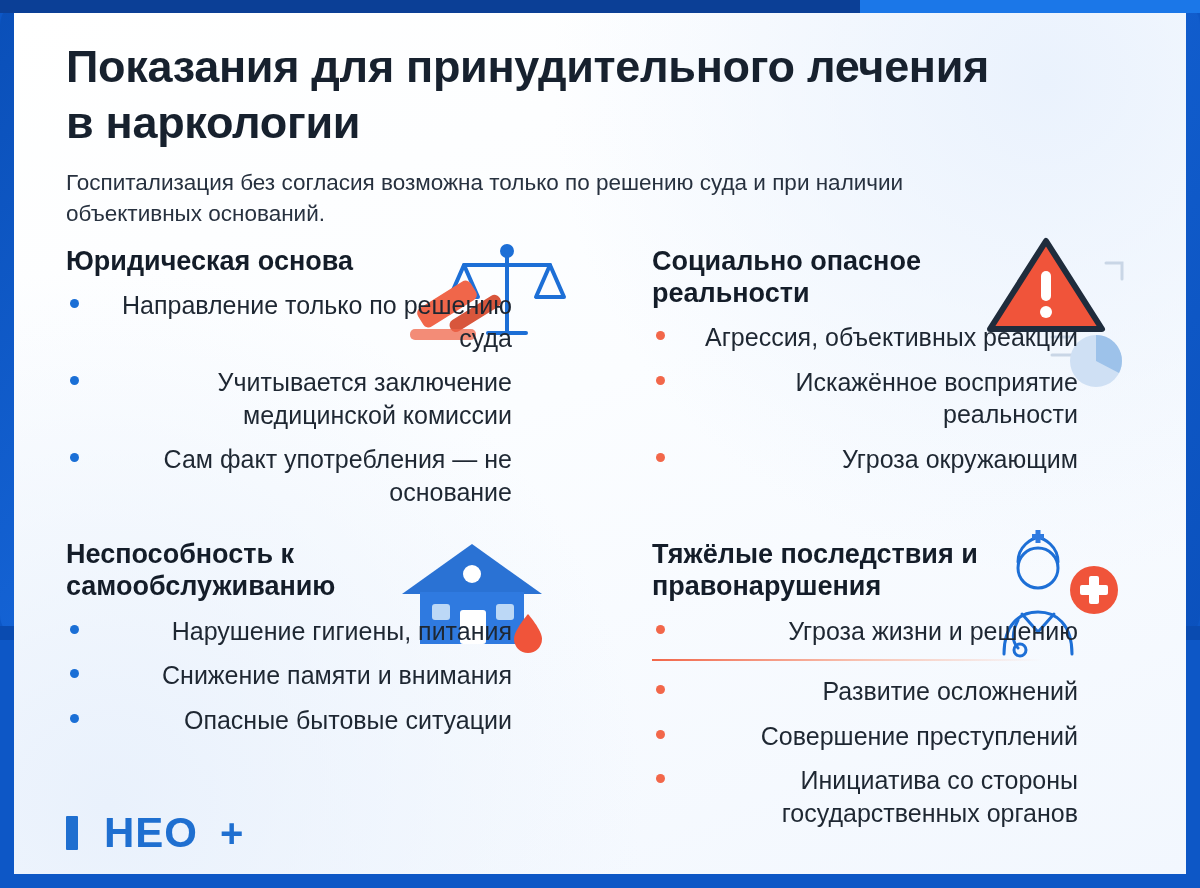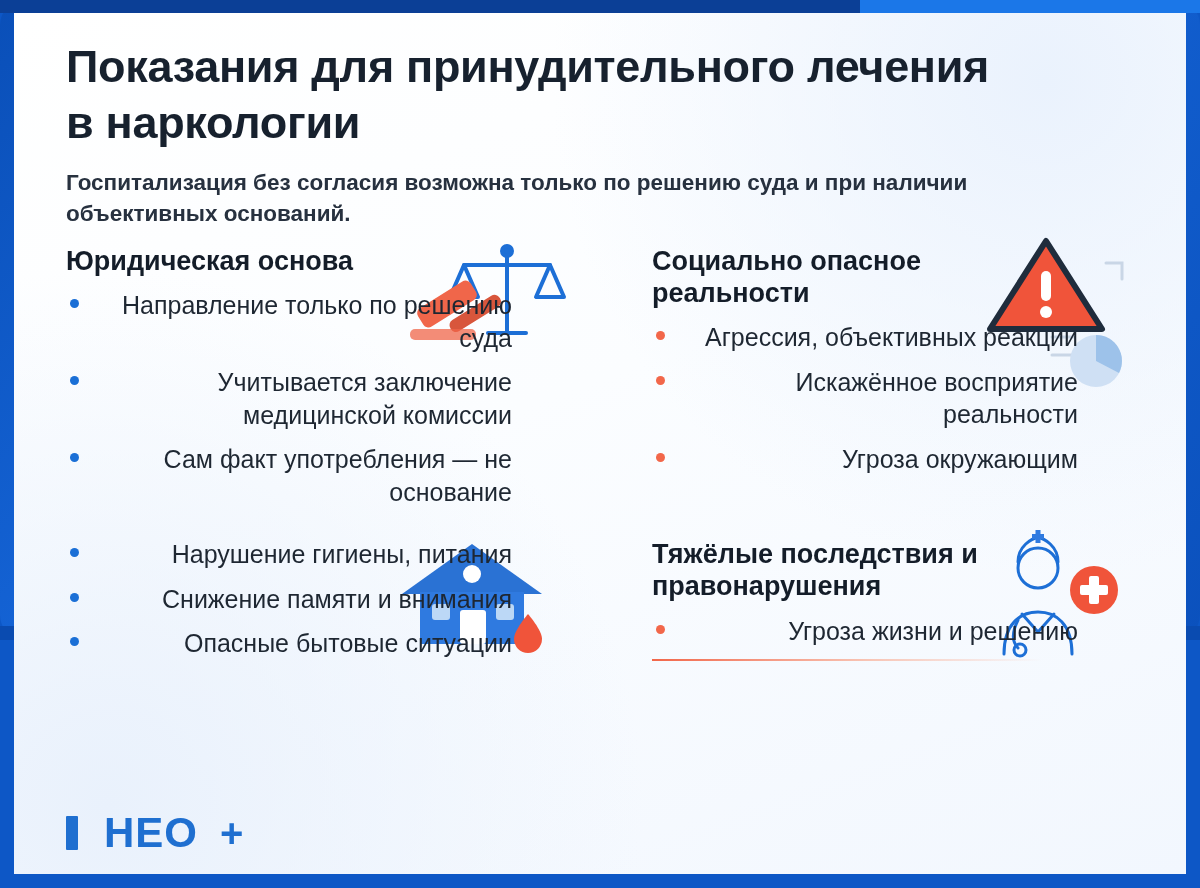--- a/index.html
+++ b/index.html
@@ -70,21 +70,21 @@
     font-weight: 700;
     color: #17212e;
     letter-spacing: -0.3px;
     max-width: 940px;
   }
   p.subtitle {
     margin: 16px 0 0 0;
     font-size: 22.5px;
     line-height: 1.38;
     color: #27313f;
-    font-weight: 700;
+    font-weight: 400;
     max-width: 930px;
   }
   .grid {
     position: relative;
     margin-top: 16px;
     display: grid;
     grid-template-columns: 578px 1fr;
     grid-template-rows: auto auto;
     column-gap: 8px;
     row-gap: 18px;
@@ -253,20 +253,21 @@
             <svg viewBox="0 0 160 120" width="160" height="120" aria-hidden="true">
               <path d="M80 8 L150 58 H10 Z" fill="#2a72d4"></path>
               <rect x="28" y="56" width="104" height="52" fill="#2f7ae0"></rect>
               <rect x="68" y="74" width="26" height="34" rx="3" fill="#ffffff"></rect>
               <rect x="40" y="68" width="18" height="16" rx="3" fill="#bcd8f6"></rect>
               <rect x="104" y="68" width="18" height="16" rx="3" fill="#bcd8f6"></rect>
               <circle cx="80" cy="38" r="9" fill="#ffffff"></circle>
               <path d="M136 78 C136 78 122 94 122 103 a14 14 0 0 0 28 0 C150 94 136 78 136 78 Z" fill="#f0543a"></path>
             </svg>
           </div>
+          <h2>Неспособность к самообслуживанию</h2>
           <ul class="bullets" style="--dot:#1a6fd6">
             <li>Нарушение гигиены, питания</li>
             <li>Снижение памяти и внимания</li>
             <li>Опасные бытовые ситуации</li>
           </ul>
         </section>
 
         <section class="block right">
           <div class="icon-wrap ic-doctor">
             <svg viewBox="0 0 180 130" width="180" height="130" aria-hidden="true">
@@ -285,20 +286,25 @@
                 <rect x="141" y="48" width="10" height="28" rx="2" fill="#ffffff"></rect>
                 <rect x="132" y="57" width="28" height="10" rx="2" fill="#ffffff"></rect>
               </g>
             </svg>
           </div>
           <h2>Тяжёлые последствия и правонарушения</h2>
           <ul class="bullets" style="--dot:#f2674a">
             <li>Угроза жизни и решению</li>
           </ul>
           <div class="sep-line"></div>
+          <ul class="bullets" style="--dot:#f2674a">
+            <li>Развитие осложнений</li>
+            <li>Совершение преступлений</li>
+            <li>Инициатива со стороны государственных органов</li>
+          </ul>
         </section>
 
       </div>
     </div>
 
     <div class="logo">
       <div class="logo-mark"></div>
       <span class="logo-text">НЕО</span>
       <span class="logo-plus">+</span>
     </div>

